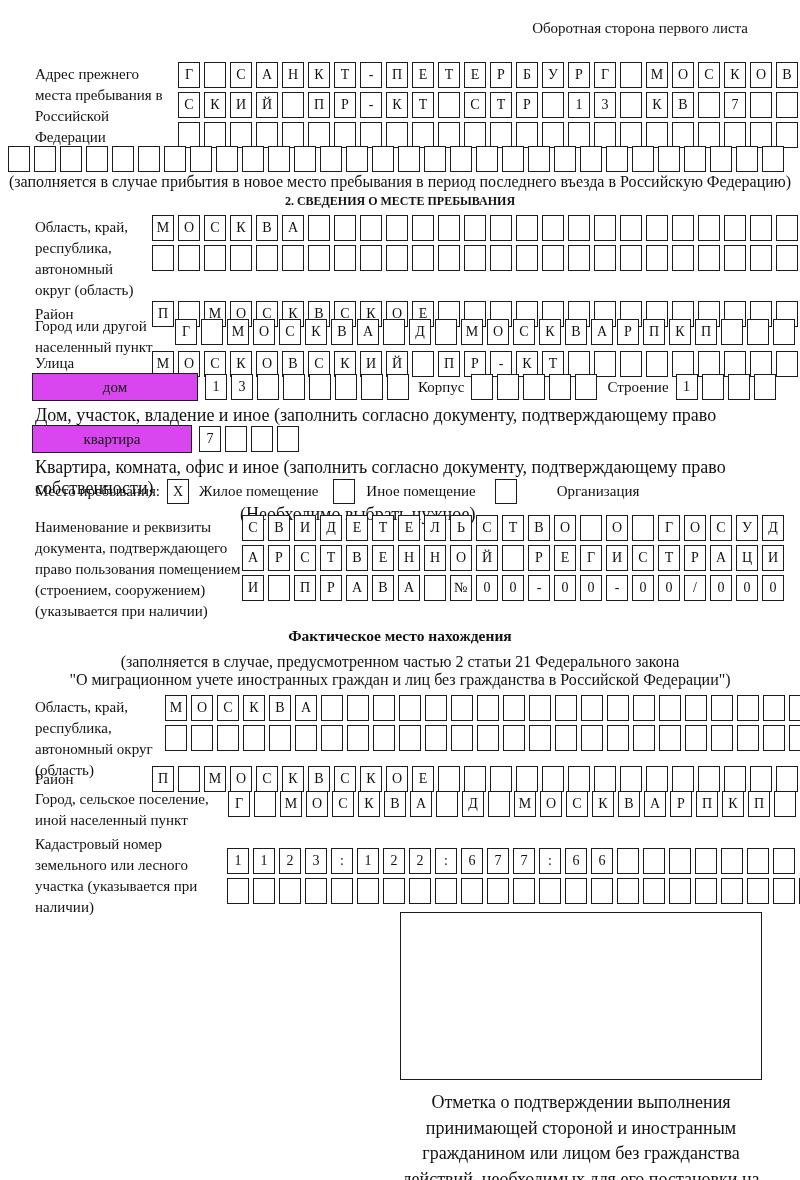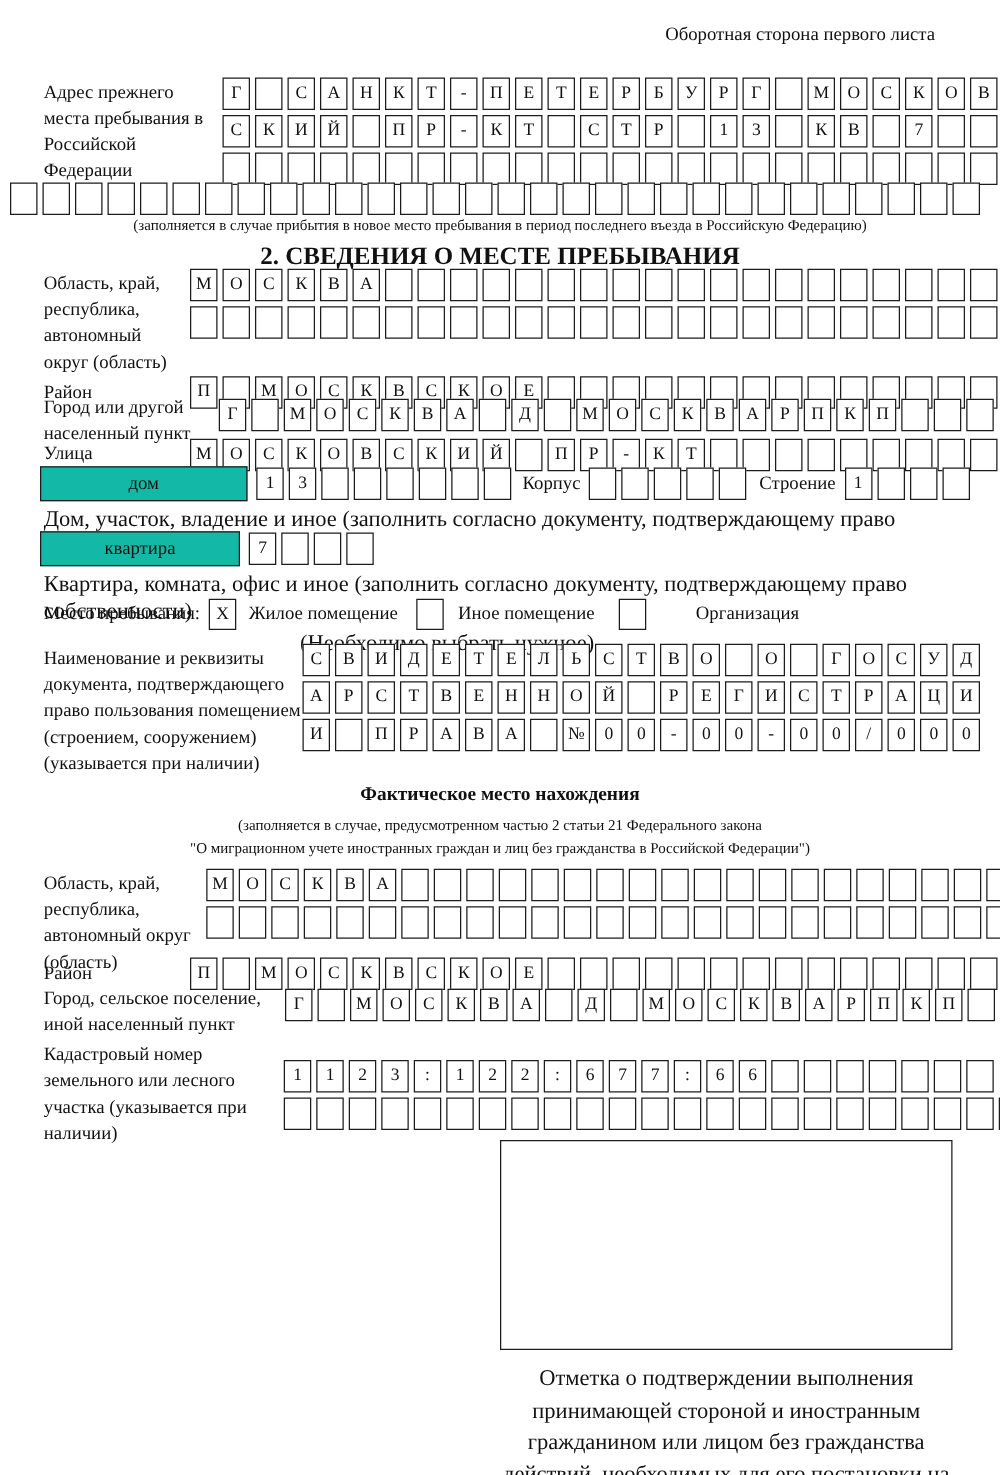--- a/index.html
+++ b/index.html
@@ -10,27 +10,27 @@
   }
   .abs{position:absolute;}
   .lbl{font-size:15px;line-height:21px;}
   .cells{display:flex;gap:4px;}
   .cells-col{display:flex;flex-direction:column;gap:4px;}
   .cell{
     flex:none;box-sizing:border-box;width:22px;height:26px;
     border:1.6px solid #1c1c1c;display:flex;align-items:center;justify-content:center;
     font-size:14px;line-height:1;background:#fff;
   }
-  .titlebold{font-weight:bold;font-size:20px;text-align:center;width:100%;}
+  .titlebold{font-weight:bold;font-size:12px;text-align:center;width:100%;}
   .centered{text-align:center;width:100%;}
-  .small{font-size:12px;}
+  .small{font-size:16px;}
   .caption{font-size:18px;}
   .namebox{
     box-sizing:border-box;border:1.6px solid #1c1c1c;height:28px;
-    display:flex;align-items:center;justify-content:center;font-size:15px;background:#14b8a6;
+    display:flex;align-items:center;justify-content:center;font-size:15px;background:#d946ef;
   }
   .hrow{display:flex;align-items:center;}
   .chk{
     flex:none;box-sizing:border-box;width:22px;height:25px;border:1.6px solid #1c1c1c;
     display:flex;align-items:center;justify-content:center;font-size:14px;background:#fff;
   }
   .stamp{box-sizing:border-box;border:1.6px solid #1c1c1c;background:#fff;}
 </style>
 </head>
 <body>

